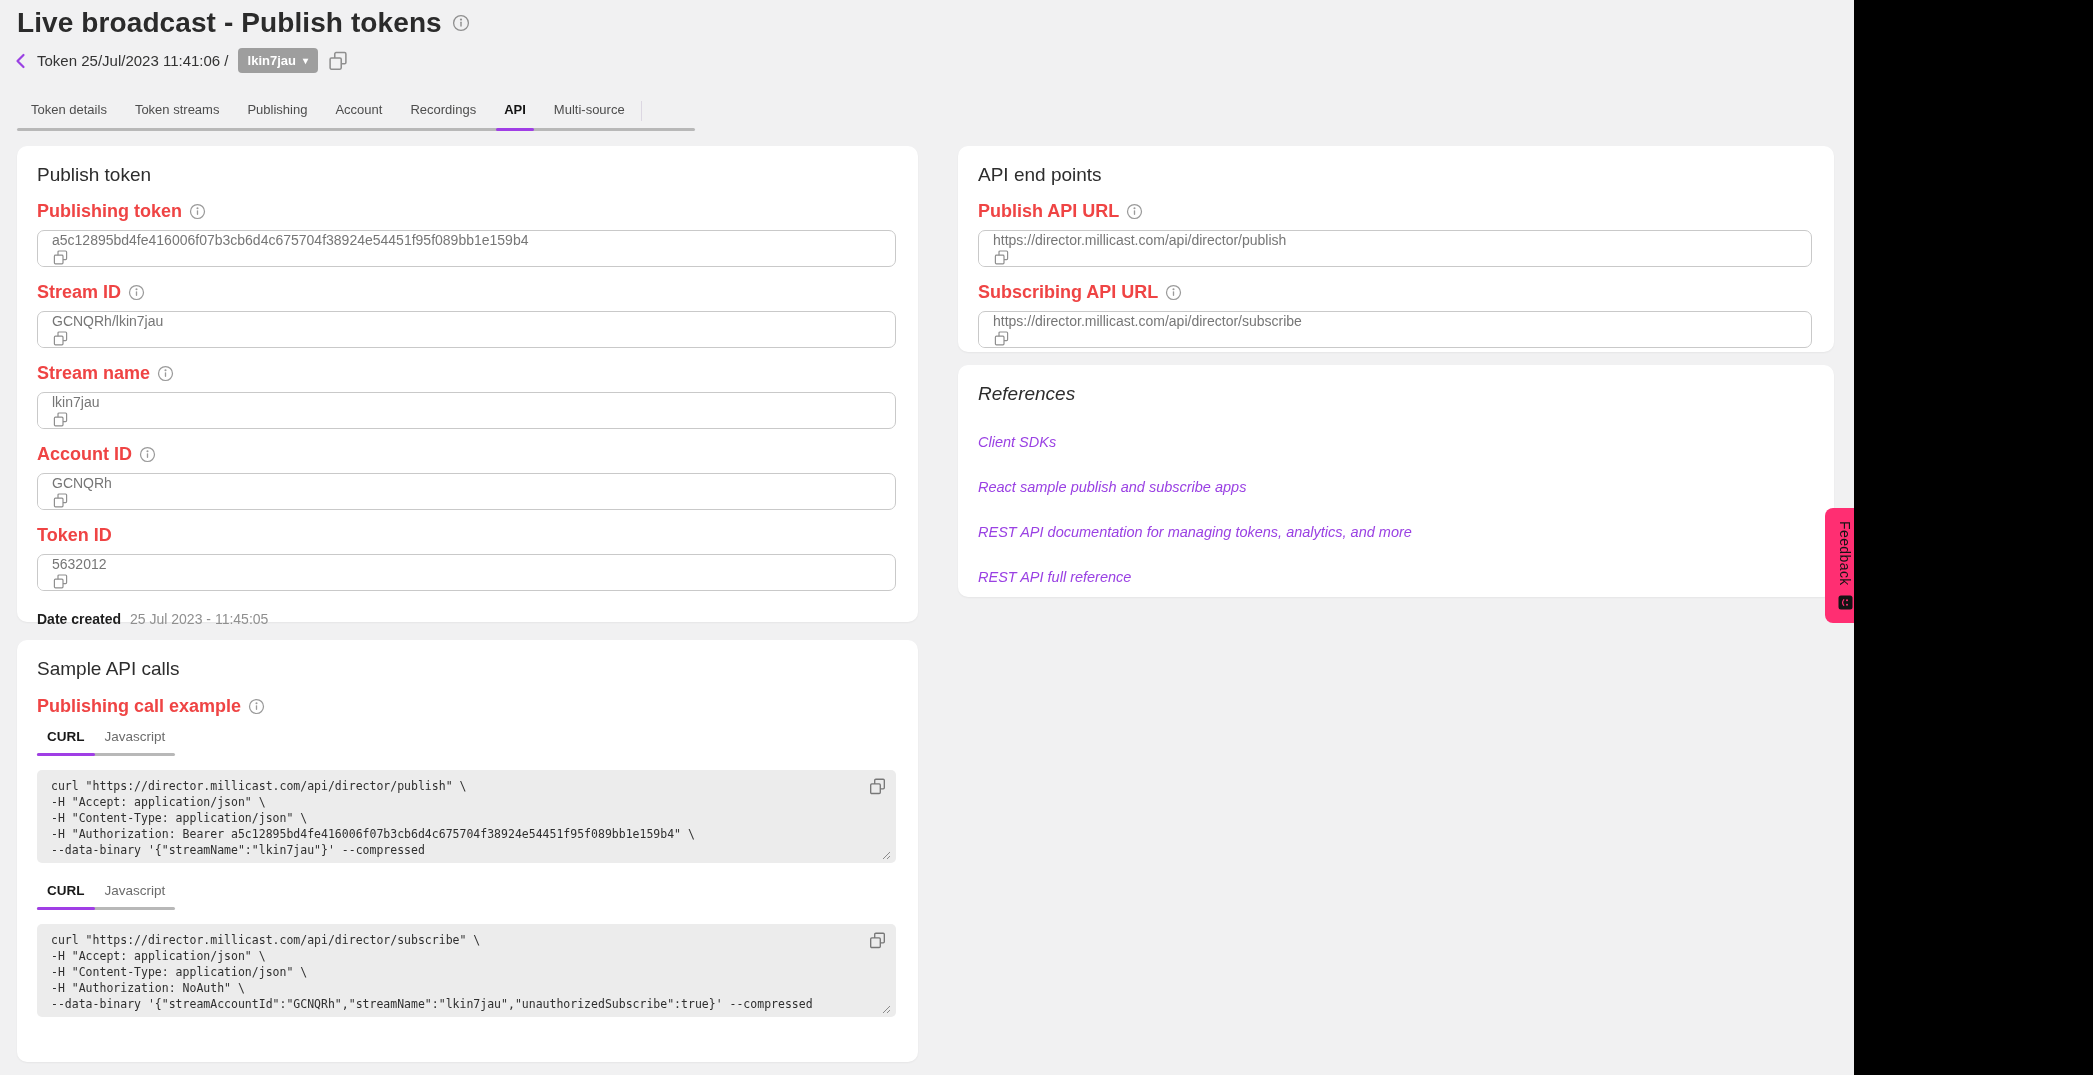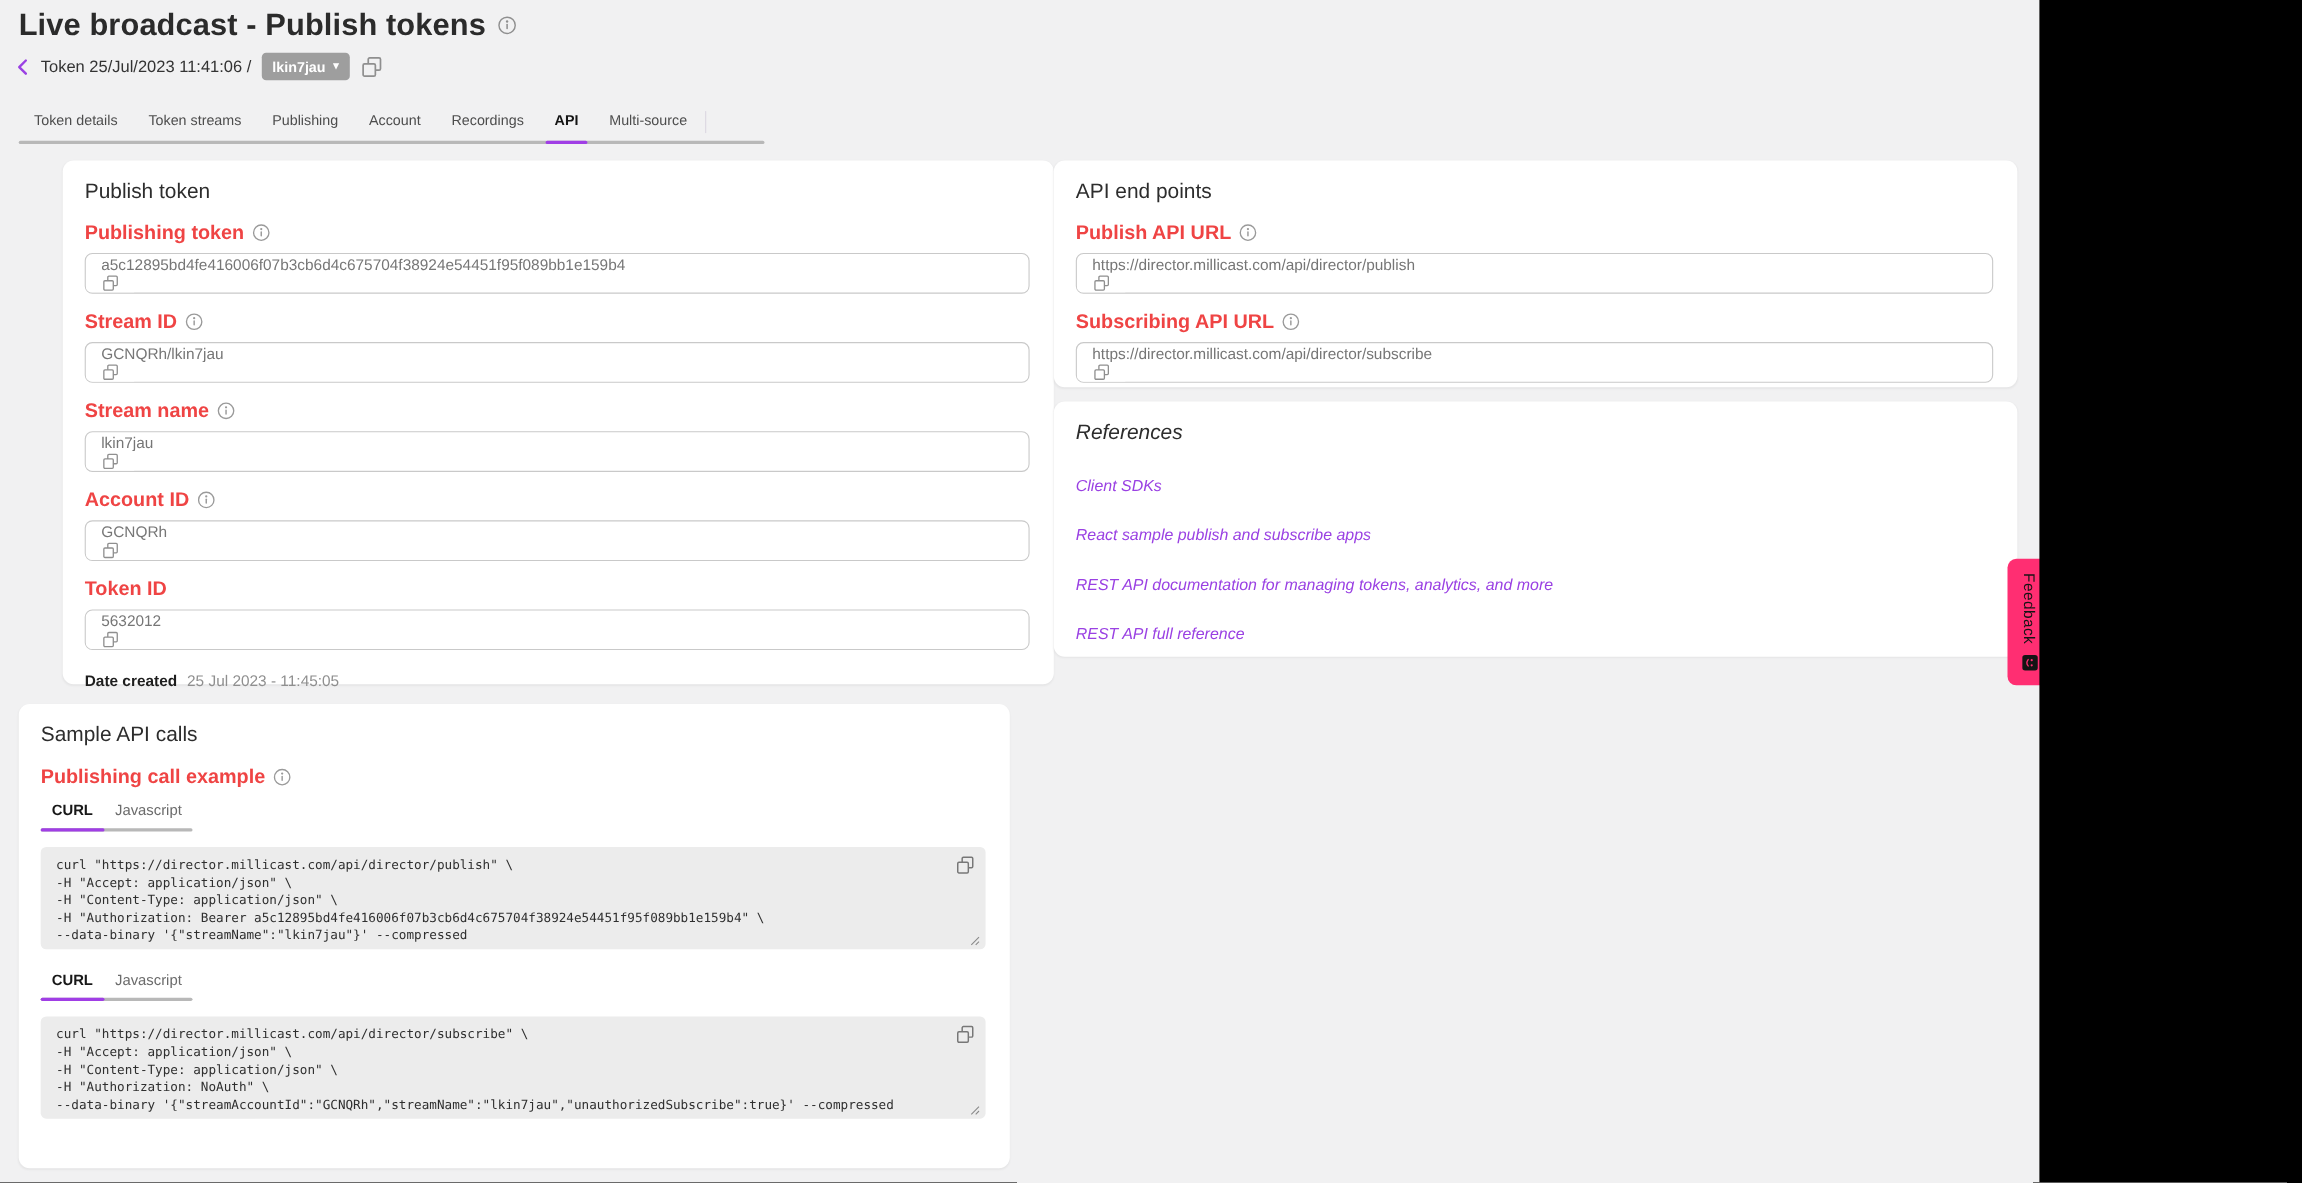--- a/index.html
+++ b/index.html
@@ -25,21 +25,21 @@
                  background:#b8b8b8; border-radius:2px; }
   .tab { position:relative; padding:6px 14px 14px; font-size:13px; color:#4d4d4d; cursor:pointer; white-space:nowrap; }
   .tab.active { color:#141414; font-weight:700; }
   .tab.active::after { content:""; position:absolute; left:6px; right:6px; bottom:0; height:3px;
                        background:#a03ee5; border-radius:2px; z-index:2; }
   .tab-divider { width:1px; height:20px; background:#dcd7e2; margin:0 0 10px 2px; }
 
   
   .card { position:absolute; background:#fff; border-radius:10px; box-shadow:0 1px 2px rgba(0,0,0,0.05);
           padding:18px 22px 18px 20px; }
-  #card-publish    { left:17px;  top:146px; width:901px; height:476px;margin-left:40px; }
+  #card-publish    { left:17px;  top:146px; width:901px; height:476px; }
   #card-samples    { left:17px;  top:640px; width:901px; height:422px; }
   #card-endpoints  { left:958px; top:146px; width:876px; height:206px; }
   #card-references { left:958px; top:365px; width:876px; height:232px;font-style:italic; }
   .card-title { font-size:19px; color:#2d2d2d; font-weight:400; }
 
   .field { margin-top:15px; }
   .field-label-row { display:flex; align-items:center; gap:7px; margin-bottom:8px; }
   .field-label { font-size:18px; font-weight:700; color:#ef4444; }
   .input-box { display:flex; align-items:stretch; height:37px; border:1px solid #c9c9c9; border-radius:7px;
                background:#fff; overflow:hidden;flex-direction:column; }

